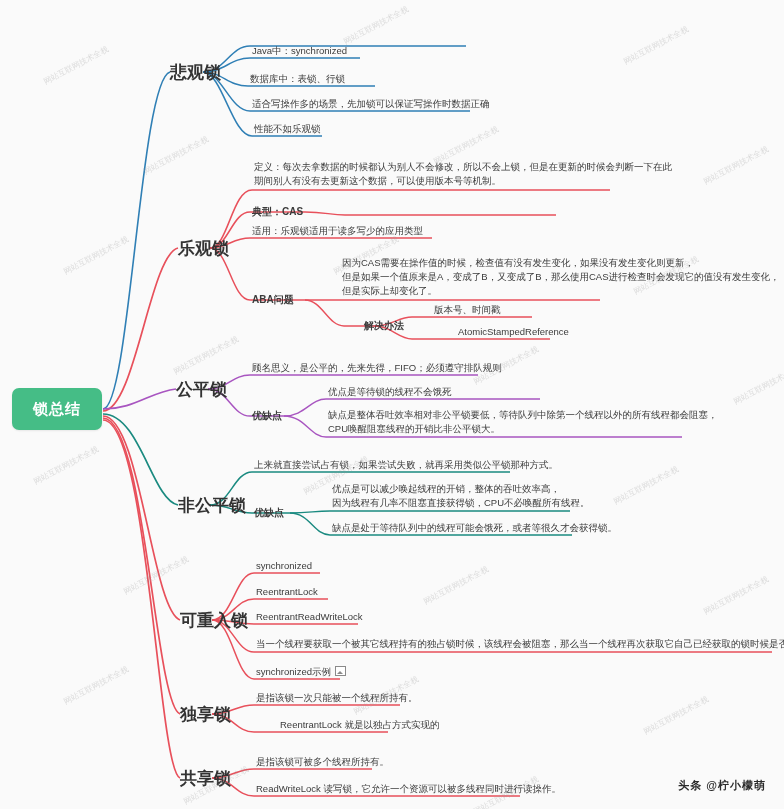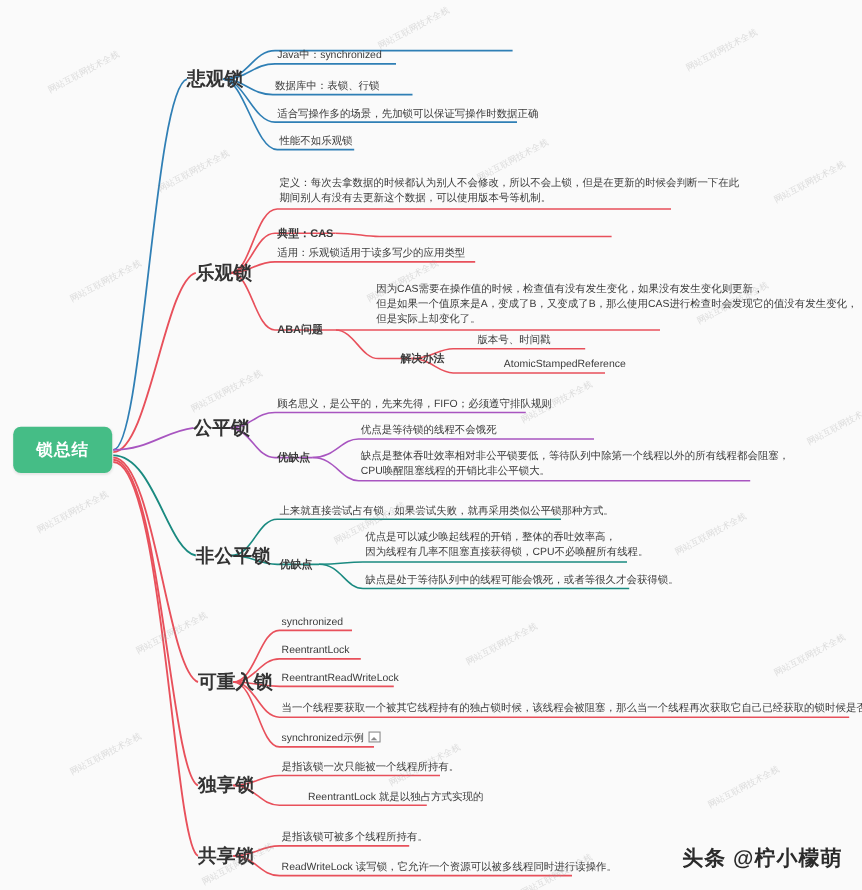--- a/index.html
+++ b/index.html
@@ -53,21 +53,21 @@
 
   .watermark{
     position:absolute;
     font-size:8px;color:rgba(150,150,150,.30);
     transform:rotate(-28deg);
     font-family:"Liberation Sans",sans-serif;
     user-select:none;pointer-events:none;white-space:nowrap;
   }
   .credit{
     position:absolute;right:18px;bottom:16px;
-    font-size:19px;color:#2b2b2b;font-weight:bold;
+    font-size:11px;color:#2b2b2b;font-weight:bold;
     letter-spacing:1px;
   }
 </style>
 </head>
 <body>
 
 <div id="canvas">
 
   <svg id="svg-links" viewBox="0 0 784 809">
 

